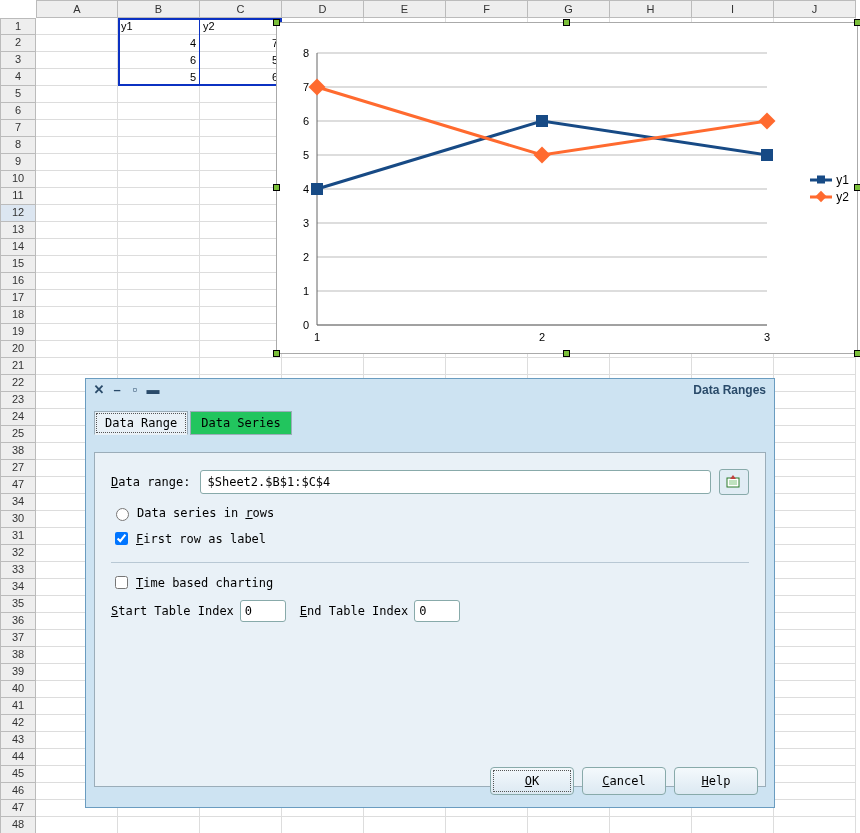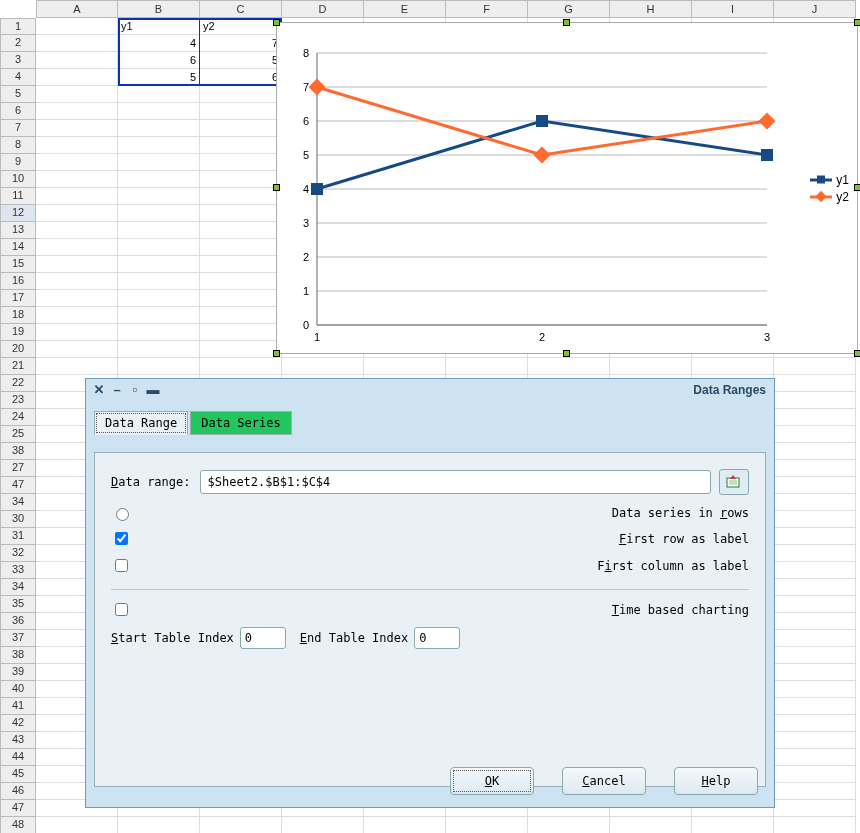--- a/index.html
+++ b/index.html
@@ -152,28 +152,28 @@
   .form-row { display:flex; align-items:center; margin-bottom:10px; }
   .form-label { margin-right:10px; }
   .text-input {
     flex:1; height:24px; border:1px solid #8aa; border-radius:3px; background:#fff; padding:2px 6px; font-family: monospace; font-size:12px;
   }
   .pick-btn {
     width:30px; height:26px; margin-left:8px;
     border:1px solid #8aa; border-radius:3px; background:#e0ecf4;
     display:flex; align-items:center; justify-content:center;
   }
-  .radio-row, .check-row { display:flex; align-items:center; margin: 8px 0 8px 0; justify-content: space-between; }
+  .radio-row, .check-row { display:flex; align-items:center; margin: 8px 0 8px 0; }
   .radio-row input, .check-row input { margin-right:8px; }
   .divider { border:none; border-top:1px solid #b8c8d4; margin: 14px 0 10px 0; }
   .num-input {
     width:46px; height:22px; border:1px solid #8aa; border-radius:3px; background:#fff; padding:1px 4px; font-family:monospace; font-size:12px; margin: 0 14px 0 6px;
   }
   .button-row {
-    position:absolute; right:16px; bottom:12px; display:flex; gap:28px;
+    position:absolute; right:16px; bottom:12px; display:flex; gap:8px;
   }
   .dlg-btn {
     width:84px; height:28px; border:1px solid #8aa; border-radius:4px;
     background:linear-gradient(#f4f9fc,#dce9f2);
     font-family: monospace; font-size:12px;
     display:flex; align-items:center; justify-content:center;
   }
   .dlg-btn.primary { outline:1px dotted #555; outline-offset:-4px; }
   .u { text-decoration: underline; }
 </style>
@@ -917,24 +917,20 @@
     </div>
 
     <div class="radio-row">
       <input type="radio" name="ds" style="">
       <span>Data series in <span class="u">r</span>ows</span>
     </div>
     <div class="check-row">
       <input type="checkbox" checked="" style="">
       <span><span class="u">F</span>irst row as label</span>
     </div>
-    <div class="check-row">
-      <input type="checkbox" style="">
-      <span>F<span class="u">i</span>rst column as label</span>
-    </div>
 
     <hr class="divider">
 
     <div class="check-row">
       <input type="checkbox" style="">
       <span><span class="u">T</span>ime based charting</span>
     </div>
     <div class="form-row" style="margin-top:5px;">
       <span><span class="u">S</span>tart Table Index</span>
       <input class="num-input" value="0" style="">

